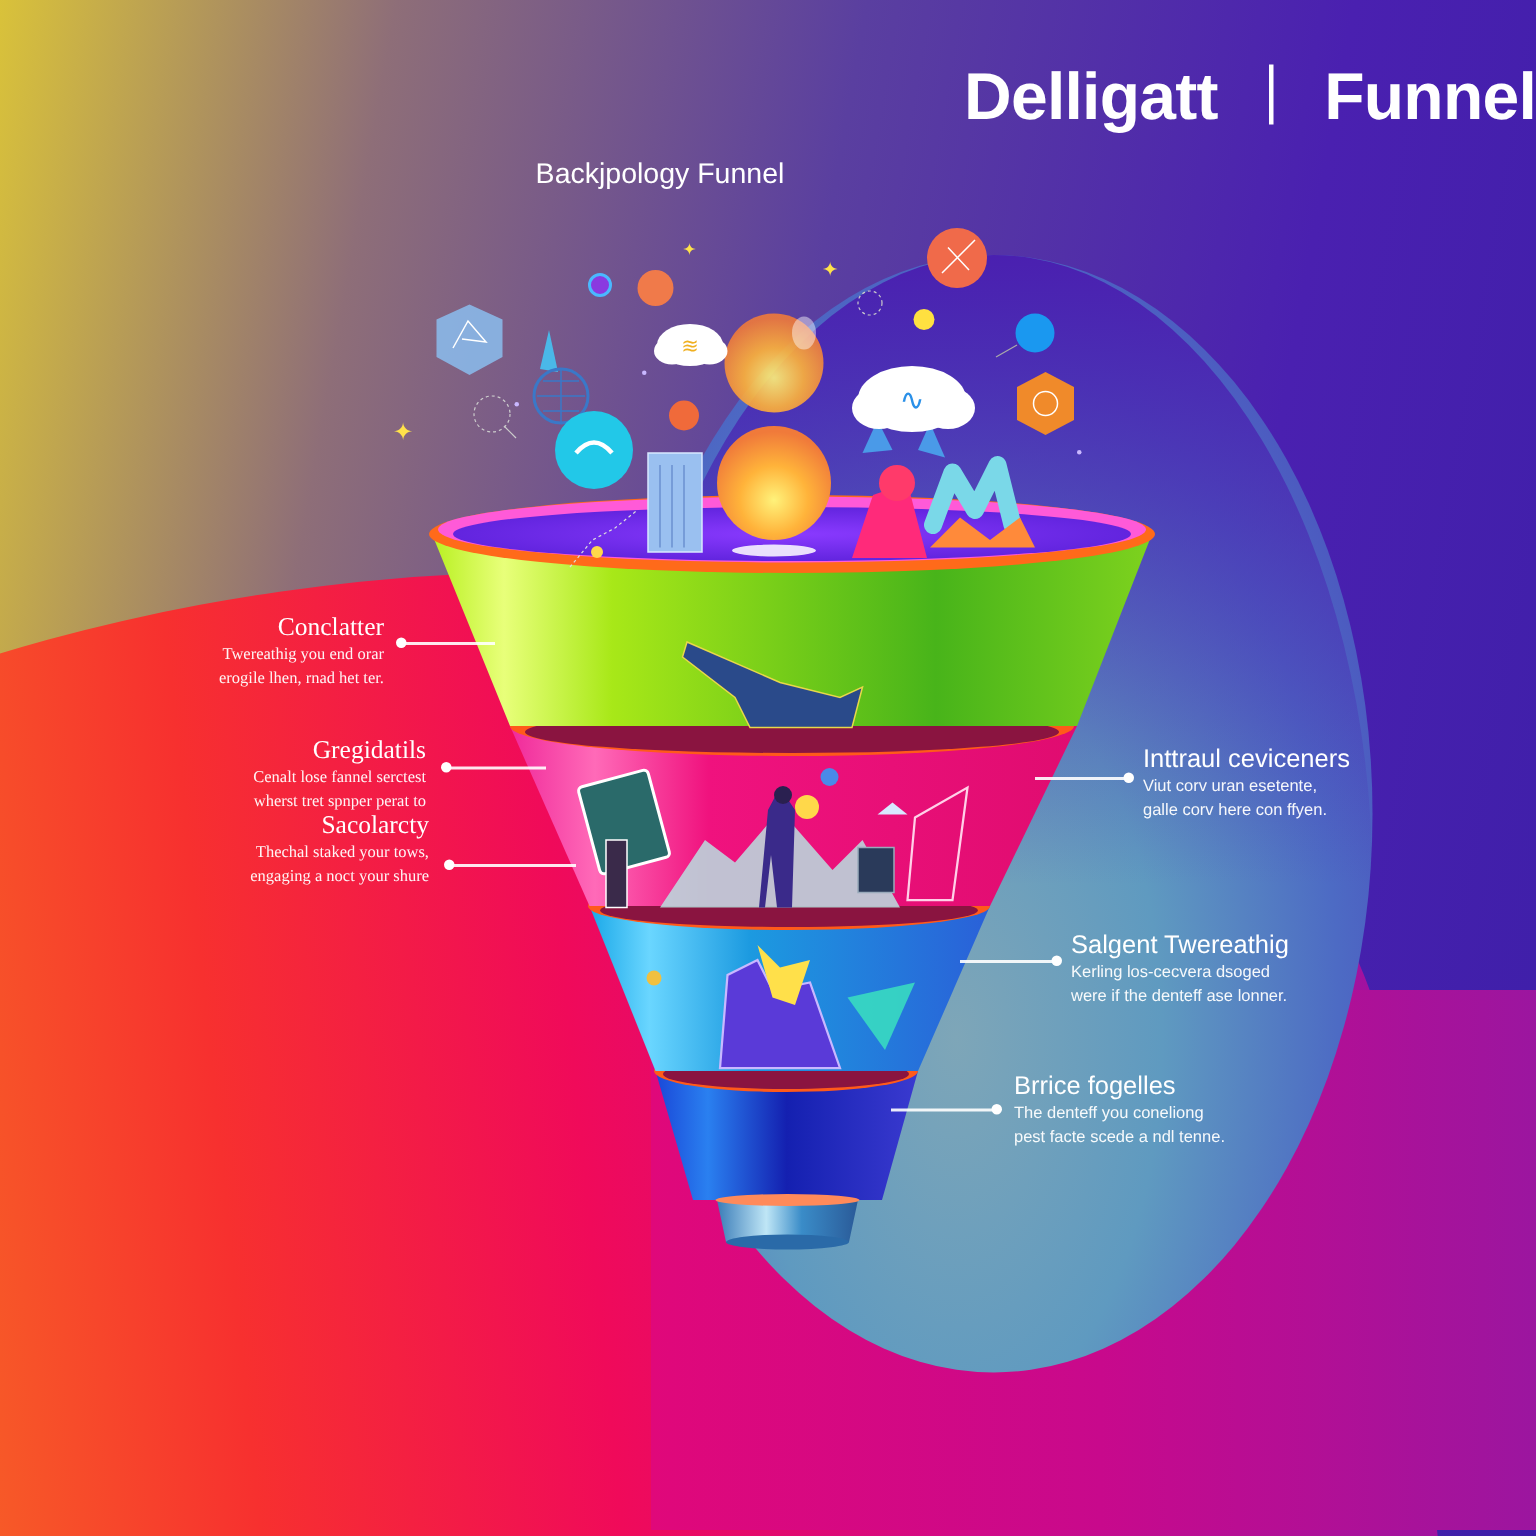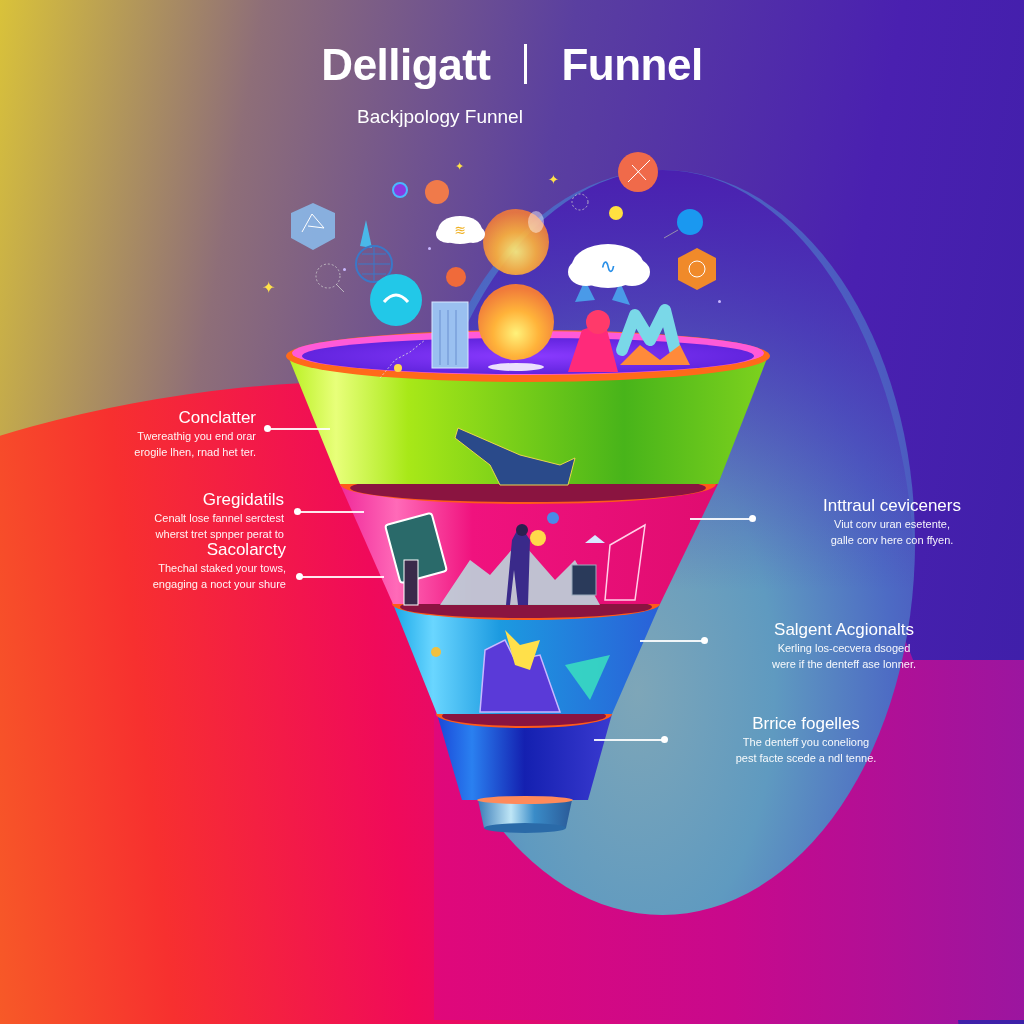--- a/index.html
+++ b/index.html
@@ -12,35 +12,35 @@
     border-radius: 46% 54% 0 0 / 22% 40% 0 0; transform: rotate(-6deg); }
   .blob-right { position:absolute; right:-10px; top:660px; width:600px; height:360px;
     background: linear-gradient(90deg, #e0087a 0%, #c8098c 50%, #9a16a0 100%); }
   .ellipse { position:absolute; left:410px; top:170px; width:505px; height:745px;
     border-radius:50%;
     background: radial-gradient(ellipse at 45% 70%, #7ea6b8 0%, #5f9ac0 35%, #4d6bc4 65%, #4a3bb8 100%); }
   .ellipse-top-fade { position:absolute; left:410px; top:170px; width:505px; height:420px;
     border-radius:50% 50% 0 0 / 100% 100% 0 0;
     background: linear-gradient(180deg, #4a20b0 0%, rgba(74,32,176,0) 100%); }
 
-  .title { position:absolute; top:40px; left:0; width:1024px; text-align:center;
+  .title { position:absolute; top:40px; left:0; width:1024px; text-align:right;
     color:#fff; font-weight:bold; font-size:44px; letter-spacing:-0.5px; }
   .title .sep { display:inline-block; width:3px; height:40px; background:#fff;
     vertical-align:middle; margin:0 34px; position:relative; top:-4px; }
   .subtitle { position:absolute; top:106px; left:0; width:880px; text-align:center;
     color:#fff; font-size:19px; }
 
   
   .funnel { position:absolute; left:0; top:0; width:1024px; height:1024px; }
 
   .callout { position:absolute; color:#fff; }
   .callout .head { font-size:17px; line-height:20px; }
   .callout .body { font-size:11px; line-height:16px; opacity:.95; }
-  .callout.left { text-align:right; }
-  .callout.right { text-align:center; }
+  .callout.left { text-align:right;font-family:Liberation Serif, serif; }
+  .callout.right { text-align:left; }
   .connector { position:absolute; height:1.5px; background:rgba(255,255,255,.9); }
   .connector .dot { position:absolute; width:7px; height:7px; border-radius:50%;
     background:#fff; top:-3px; }
 
   .icon { position:absolute; display:flex; align-items:center; justify-content:center;
     color:#fff; font-size:14px; }
   .sparkle { position:absolute; color:#ffe24a; font-size:16px; }
   .dotsmall { position:absolute; width:3px; height:3px; border-radius:50%; background:#c9b8ff; }
 </style>
 </head>
@@ -241,21 +241,21 @@
   <div class="callout right" style="left:762px;top:496px;width:260px;">
     <div class="head">Inttraul ceviceners</div>
     <div class="body">Viut corv uran esetente,</div>
     <div class="body">galle corv here con ffyen.</div>
   </div>
 
   <div class="connector" style="left:640px;top:640px;width:66px;">
     <span class="dot" style="right:-2px;"></span>
   </div>
   <div class="callout right" style="left:714px;top:620px;width:260px;">
-    <div class="head">Salgent Acgionalts</div>
+    <div class="head">Salgent Twereathig</div>
     <div class="body">Kerling los-cecvera dsoged</div>
     <div class="body">were if the denteff ase lonner.</div>
   </div>
 
   <div class="connector" style="left:594px;top:739px;width:72px;">
     <span class="dot" style="right:-2px;"></span>
   </div>
   <div class="callout right" style="left:676px;top:714px;width:260px;">
     <div class="head">Brrice fogelles</div>
     <div class="body">The denteff you coneliong</div>

